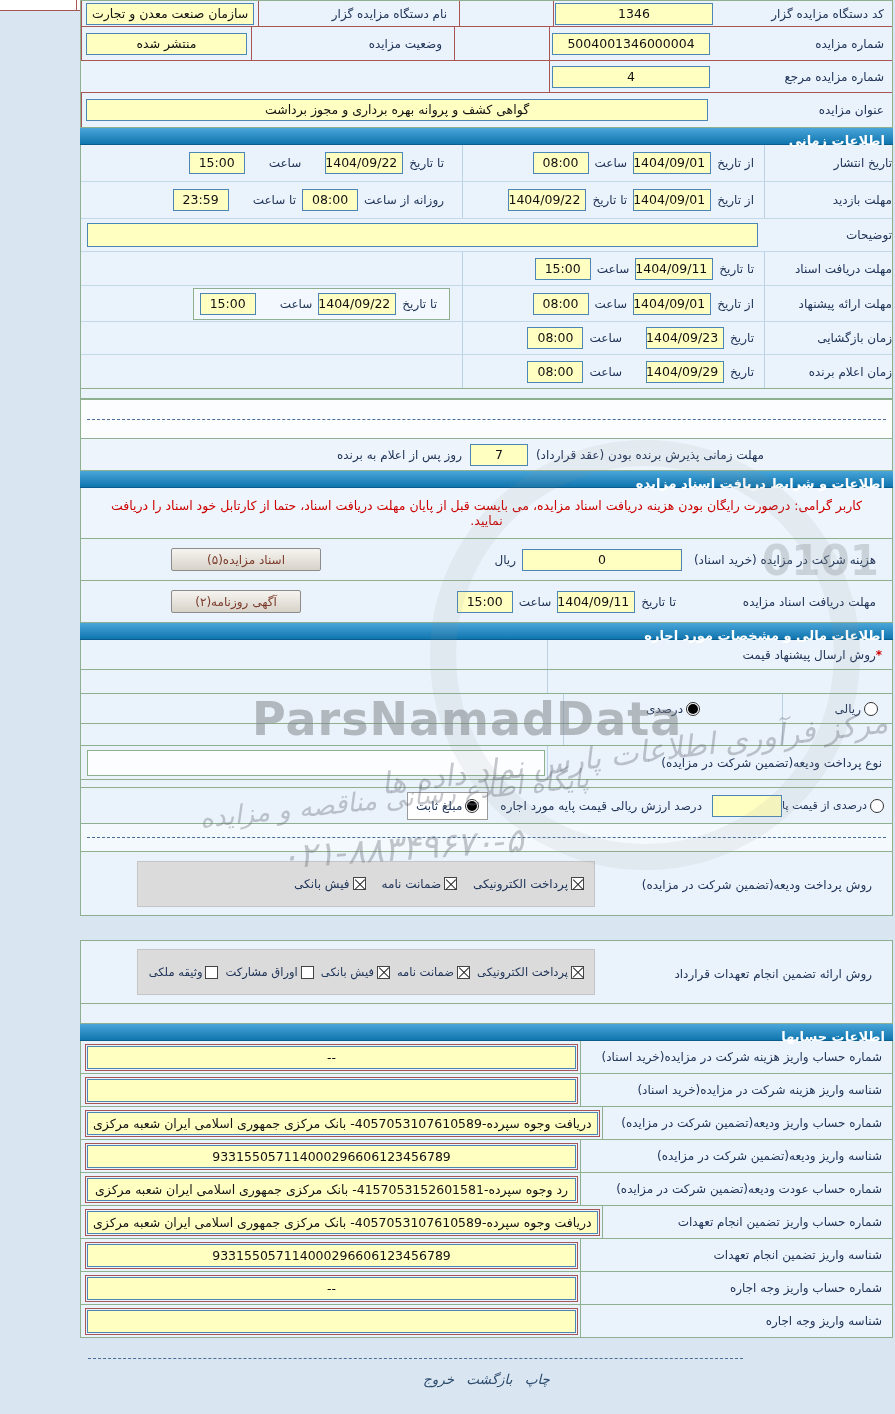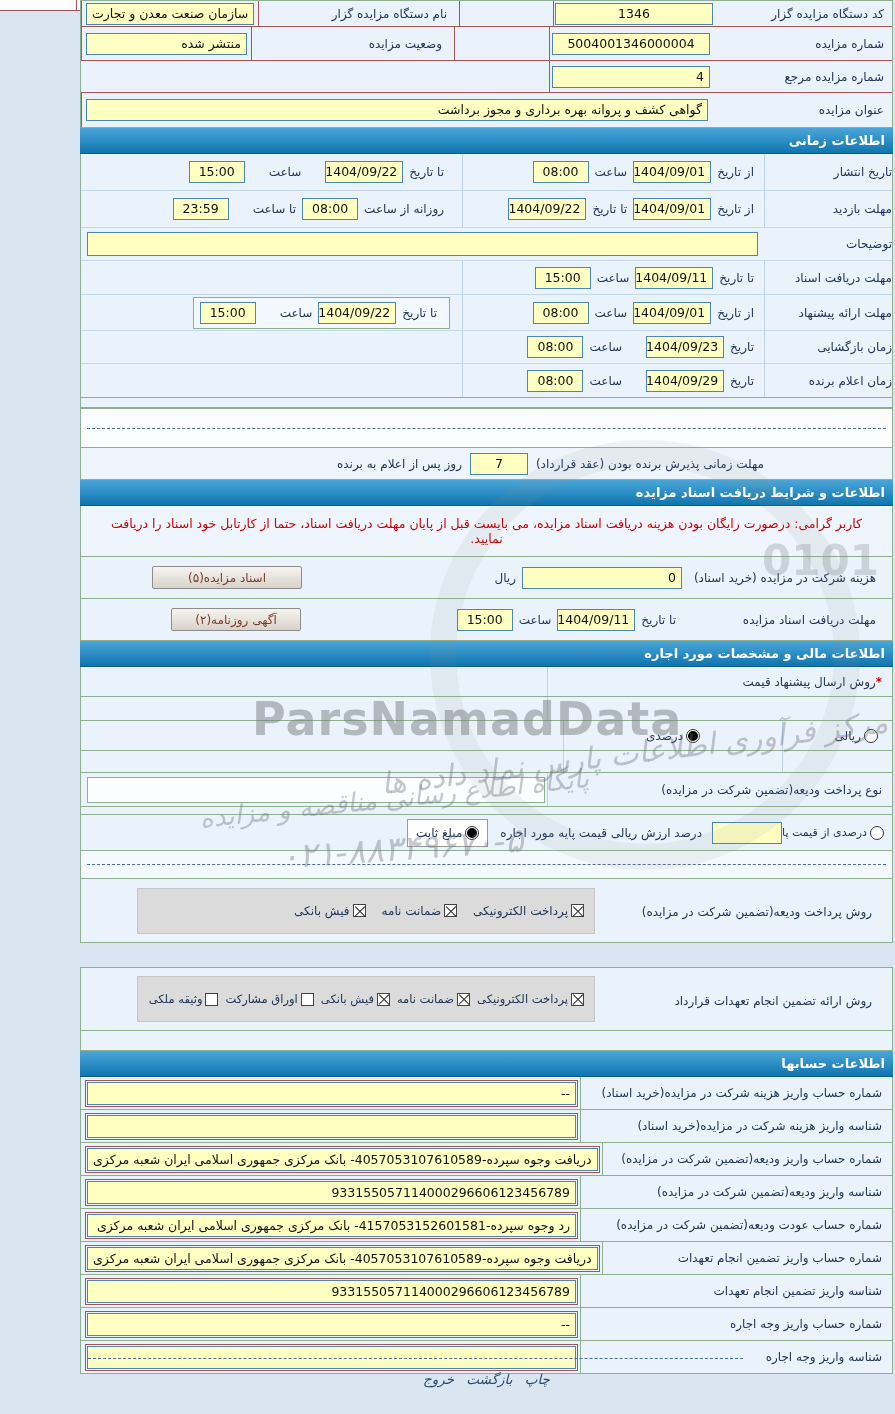--- a/index.html
+++ b/index.html
@@ -4,23 +4,23 @@
 <style>
   *{box-sizing:border-box;margin:0;padding:0}
   body{margin:0;background:#d9e6f2;font-family:"DejaVu Sans",sans-serif;}
   .page{position:relative;width:895px;height:1414px;overflow:hidden;direction:rtl;background:#d9e6f2}
   .form{position:absolute;top:0;right:2px;left:80px}
   .lbl{color:#22365a;font-size:12px;white-space:nowrap}
   
   .yin{background:#ffffc2;border:1px solid #4b86b4;height:22px;line-height:20px;font-size:12.5px;color:#111;
        padding:0 5px;overflow:hidden;white-space:nowrap}
   .yin.center{text-align:center}
-  .yin.rt{text-align:right}
-  
-  .sech{height:26px;line-height:25px;background:linear-gradient(#4aa6da,#1075ae);color:#fff;font-weight:bold;
+  .yin.rt{text-align:center}
+  
+  .sech{height:17px;line-height:25px;background:linear-gradient(#4aa6da,#1075ae);color:#fff;font-weight:bold;
         font-size:13px;padding-right:8px;border-bottom:1px solid #0a5d8c}
   
   .toptable{border:1px solid #8fb08f;background:#eaf2fb}
   .trow{display:flex;align-items:center;border-bottom:1px solid #a85555}
   .trow:last-child{border-bottom:none}
   .tc{display:flex;align-items:center;height:100%}
   .tc.sep{border-left:1px solid #a85555}
   .c-lab1{width:180px;justify-content:flex-start;padding-right:8px}
   .c-in1{width:163px;justify-content:center}
   .c-sp{width:95px}
@@ -261,21 +261,21 @@
       <span class="lbl">روز پس از اعلام به برنده</span>
     </div>
 
     <div class="sech">اطلاعات و شرایط دریافت اسناد مزایده</div>
     <div class="warn">کاربر گرامی: درصورت رایگان بودن هزینه دریافت اسناد مزایده، می بایست قبل از پایان مهلت دریافت اسناد، حتما از کارتابل خود اسناد را دریافت نمایید.</div>
 
     <div class="formrow" style="height:42px">
       <span class="lbl" style="width:210px;padding-right:16px">هزینه شرکت در مزایده (خرید اسناد)</span>
       <div class="yin rt" style="width:160px">0</div>
       <span class="slbl">ریال</span>
-      <button class="btn" style="margin-right:auto;margin-left:71px;min-width:150px">اسناد مزایده(۵)</button>
+      <button class="btn" style="margin-right:auto;margin-left:90px;min-width:150px">اسناد مزایده(۵)</button>
     </div>
     <div class="formrow" style="height:42px">
       <span class="lbl" style="width:210px;padding-right:16px">مهلت دریافت اسناد مزایده</span>
       <span class="slbl">تا تاریخ</span>
       <div class="yin dbox">1404/09/11</div>
       <span class="slbl">ساعت</span>
       <div class="yin tbox">15:00</div>
       <button class="btn" style="margin-right:auto;margin-left:90px;min-width:130px">آگهی روزنامه(۲)</button>
     </div>
 

